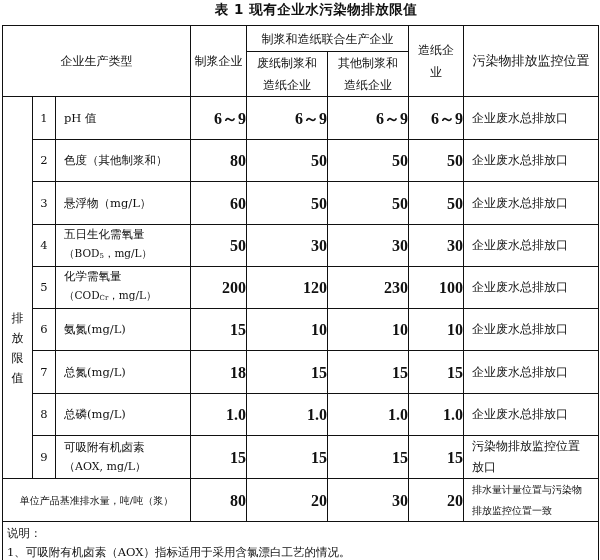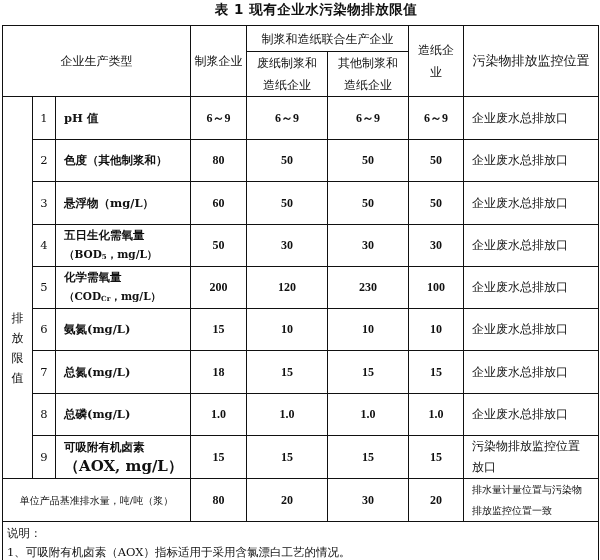--- a/index.html
+++ b/index.html
@@ -6,23 +6,23 @@
   body { width: 600px; height: 560px; position: relative; overflow: hidden;
          font-family: "DejaVu Serif", "Liberation Serif", serif; color: #111; }
   .title { position: absolute; top: 1px; left: 16px; width: 600px; text-align: center;
            font-family: "DejaVu Sans", "Liberation Sans", sans-serif; font-weight: bold;
            font-size: 13.5px; letter-spacing: 0.5px; }
   table { position: absolute; top: 25px; left: 2px; border-collapse: collapse;
           table-layout: fixed; width: 596px; }
   td { border: 1.3px solid #111; padding: 0; font-size: 11.5px; line-height: 19px;
        vertical-align: middle; }
   .c { text-align: center; }
-  .num { text-align: center; font-weight: bold; font-family: "Liberation Serif", "DejaVu Serif", serif; font-size: 12px; margin-top: 36px; }
+  .num { text-align: right; font-weight: bold; font-family: "Liberation Serif", "DejaVu Serif", serif; font-size: 16px; margin-top: 36px; }
   .idx { text-align: center; font-size: 11.5px; }
-  .name { padding-left: 8px; font-weight: bold; }
+  .name { padding-left: 8px; }
   .loc { padding-left: 8px; font-size: 12px; line-height: 21px; }
   .vert { text-align: center; vertical-align: middle; line-height: 20px; font-size: 12px; }
   .notes { padding-left: 4px; line-height: 19px; font-size: 11.5px; vertical-align: top; padding-top: 2px; }
   .hd { font-size: 12px; line-height: 22px; }
   sub { font-size: 7px; vertical-align: -1px; }
 </style>
 </head>
 <body>
 
 <div class="title">表 1   现有企业水污染物排放限值</div>
@@ -149,21 +149,21 @@
     <td class="num">1.0</td>
     <td class="num">1.0</td>
     <td class="num">1.0</td>
     <td class="loc">企业废水总排放口</td>
   </tr>
 
   <tr style="height:43px">
     <td class="idx">9</td>
     <td class="name">
       <div>可吸附有机卤素</div>
-      <div style="font-size:15px">（AOX, mg/L）</div>
+      <div style="font-size:11px">（AOX, mg/L）</div>
     </td>
     <td class="num">15</td>
     <td class="num">15</td>
     <td class="num">15</td>
     <td class="num">15</td>
     <td class="loc">
       <div>污染物排放监控位置</div>
       <div>放口</div>
     </td>
   </tr>

